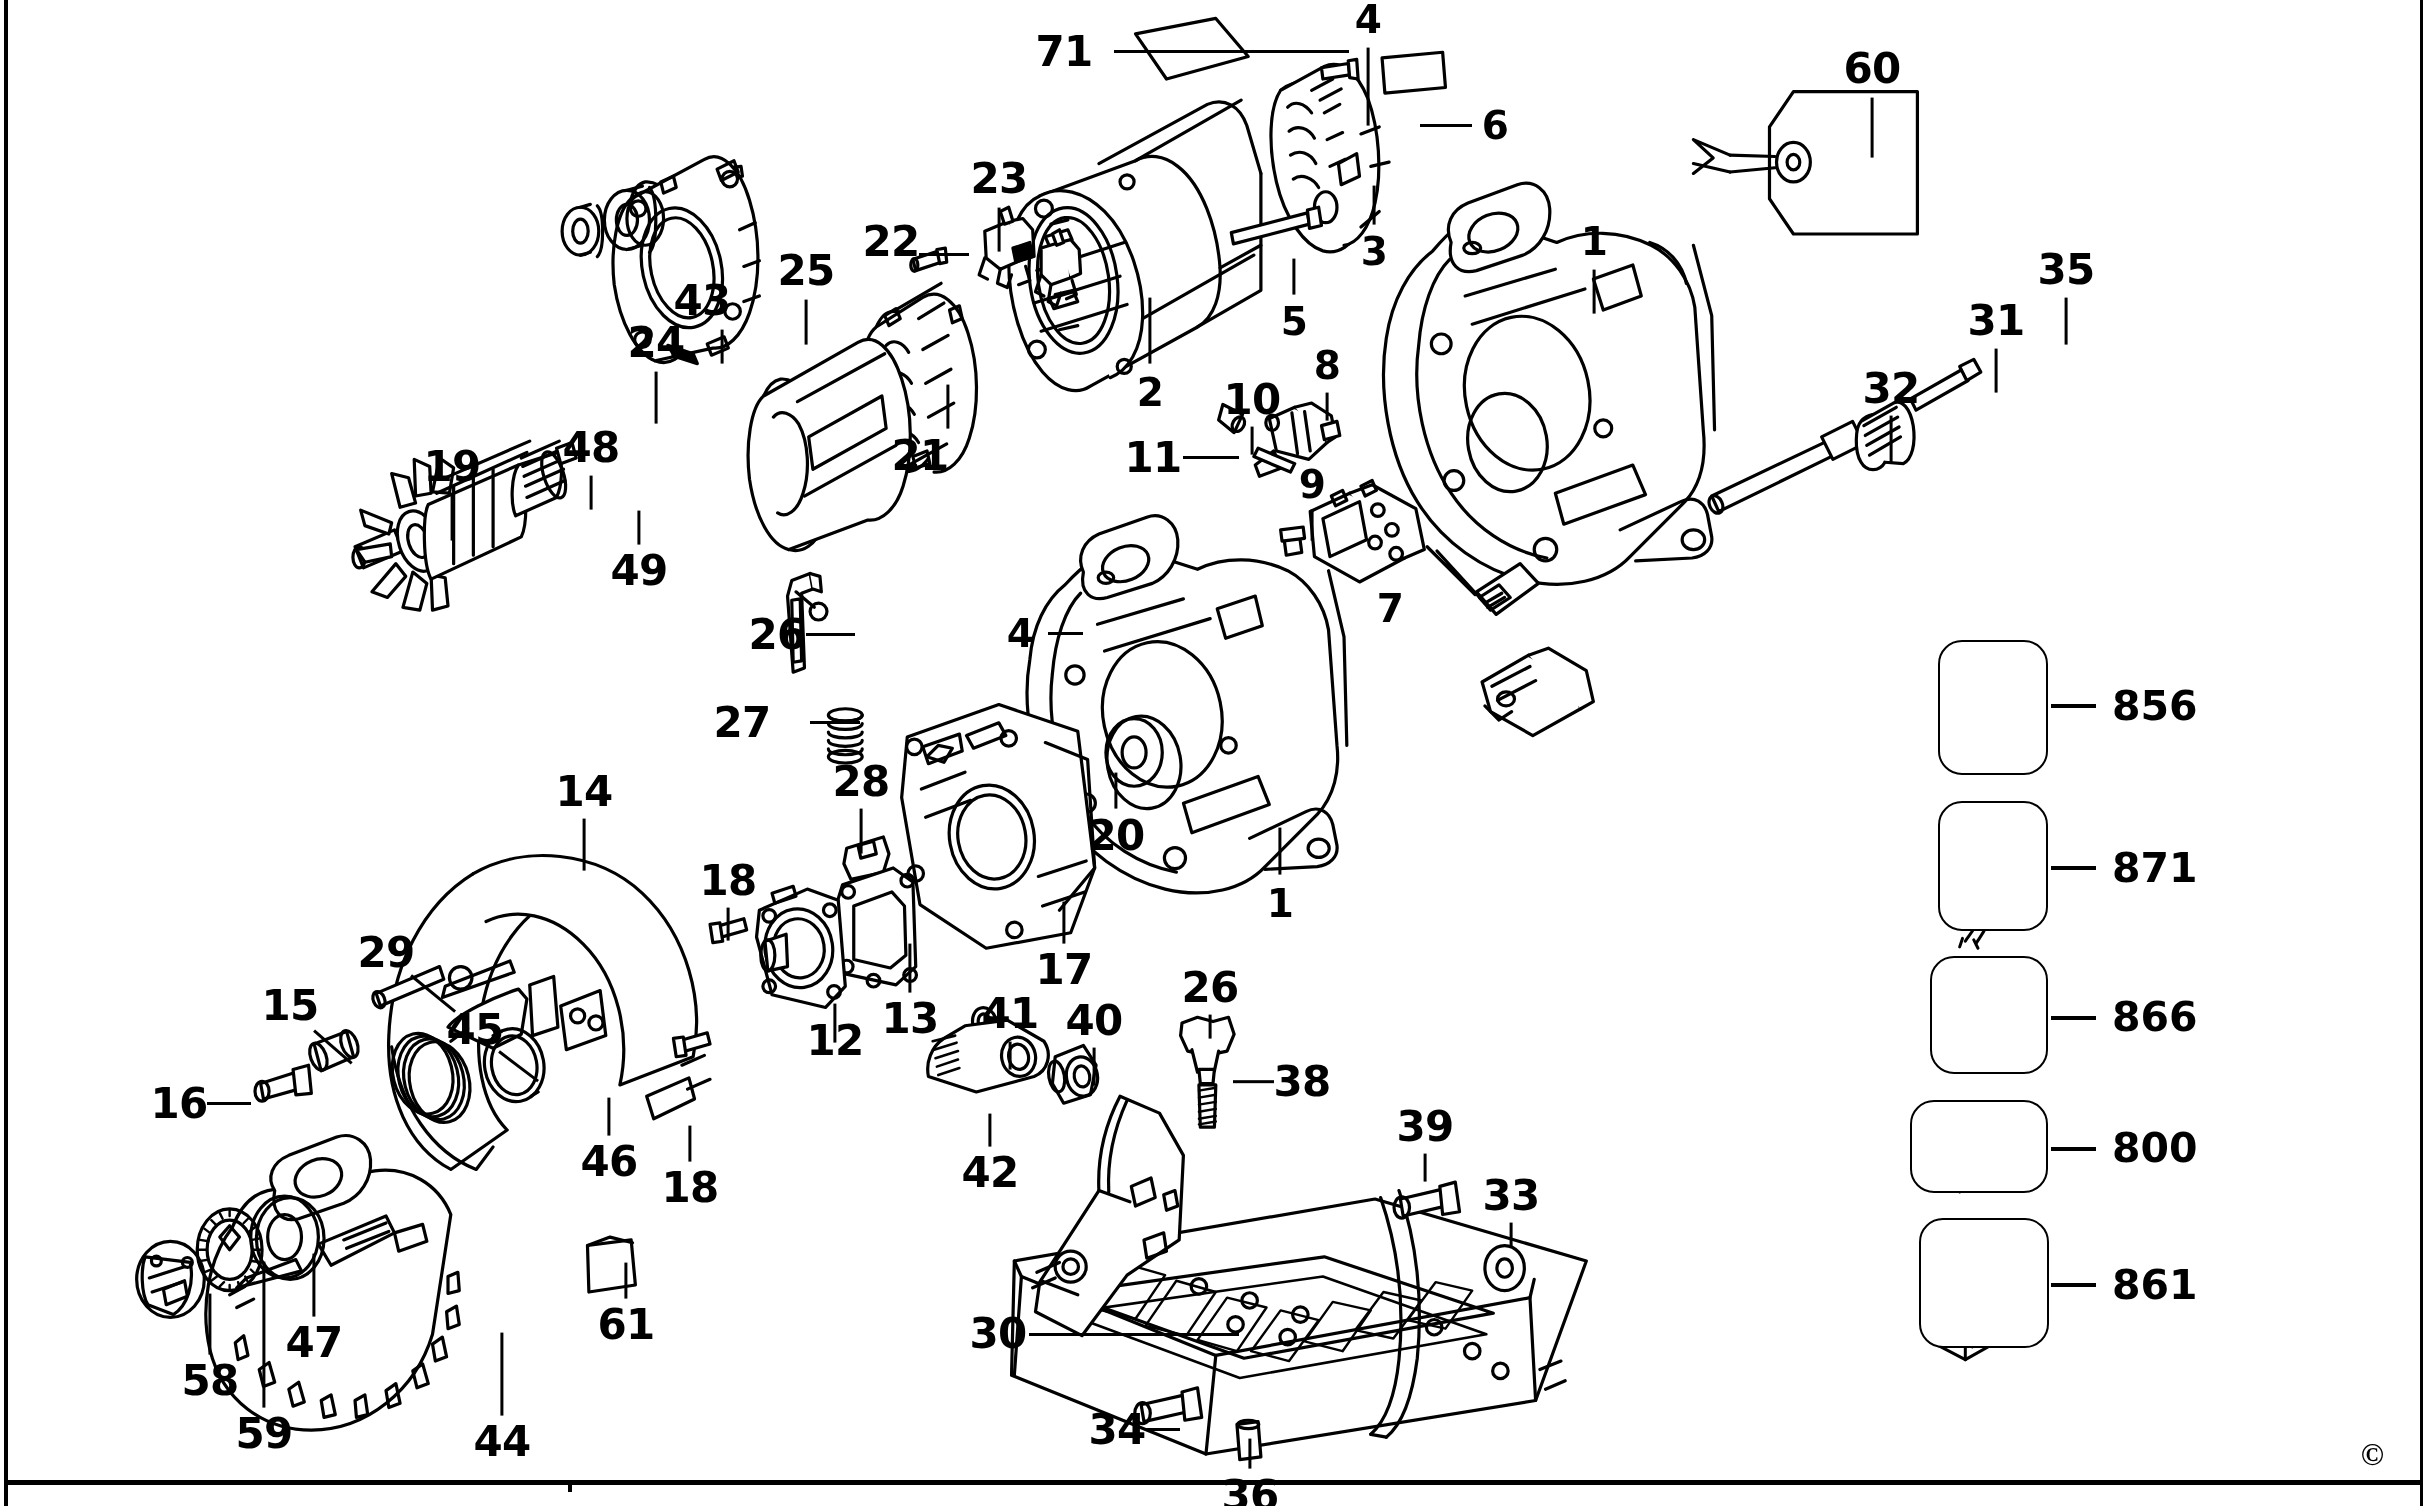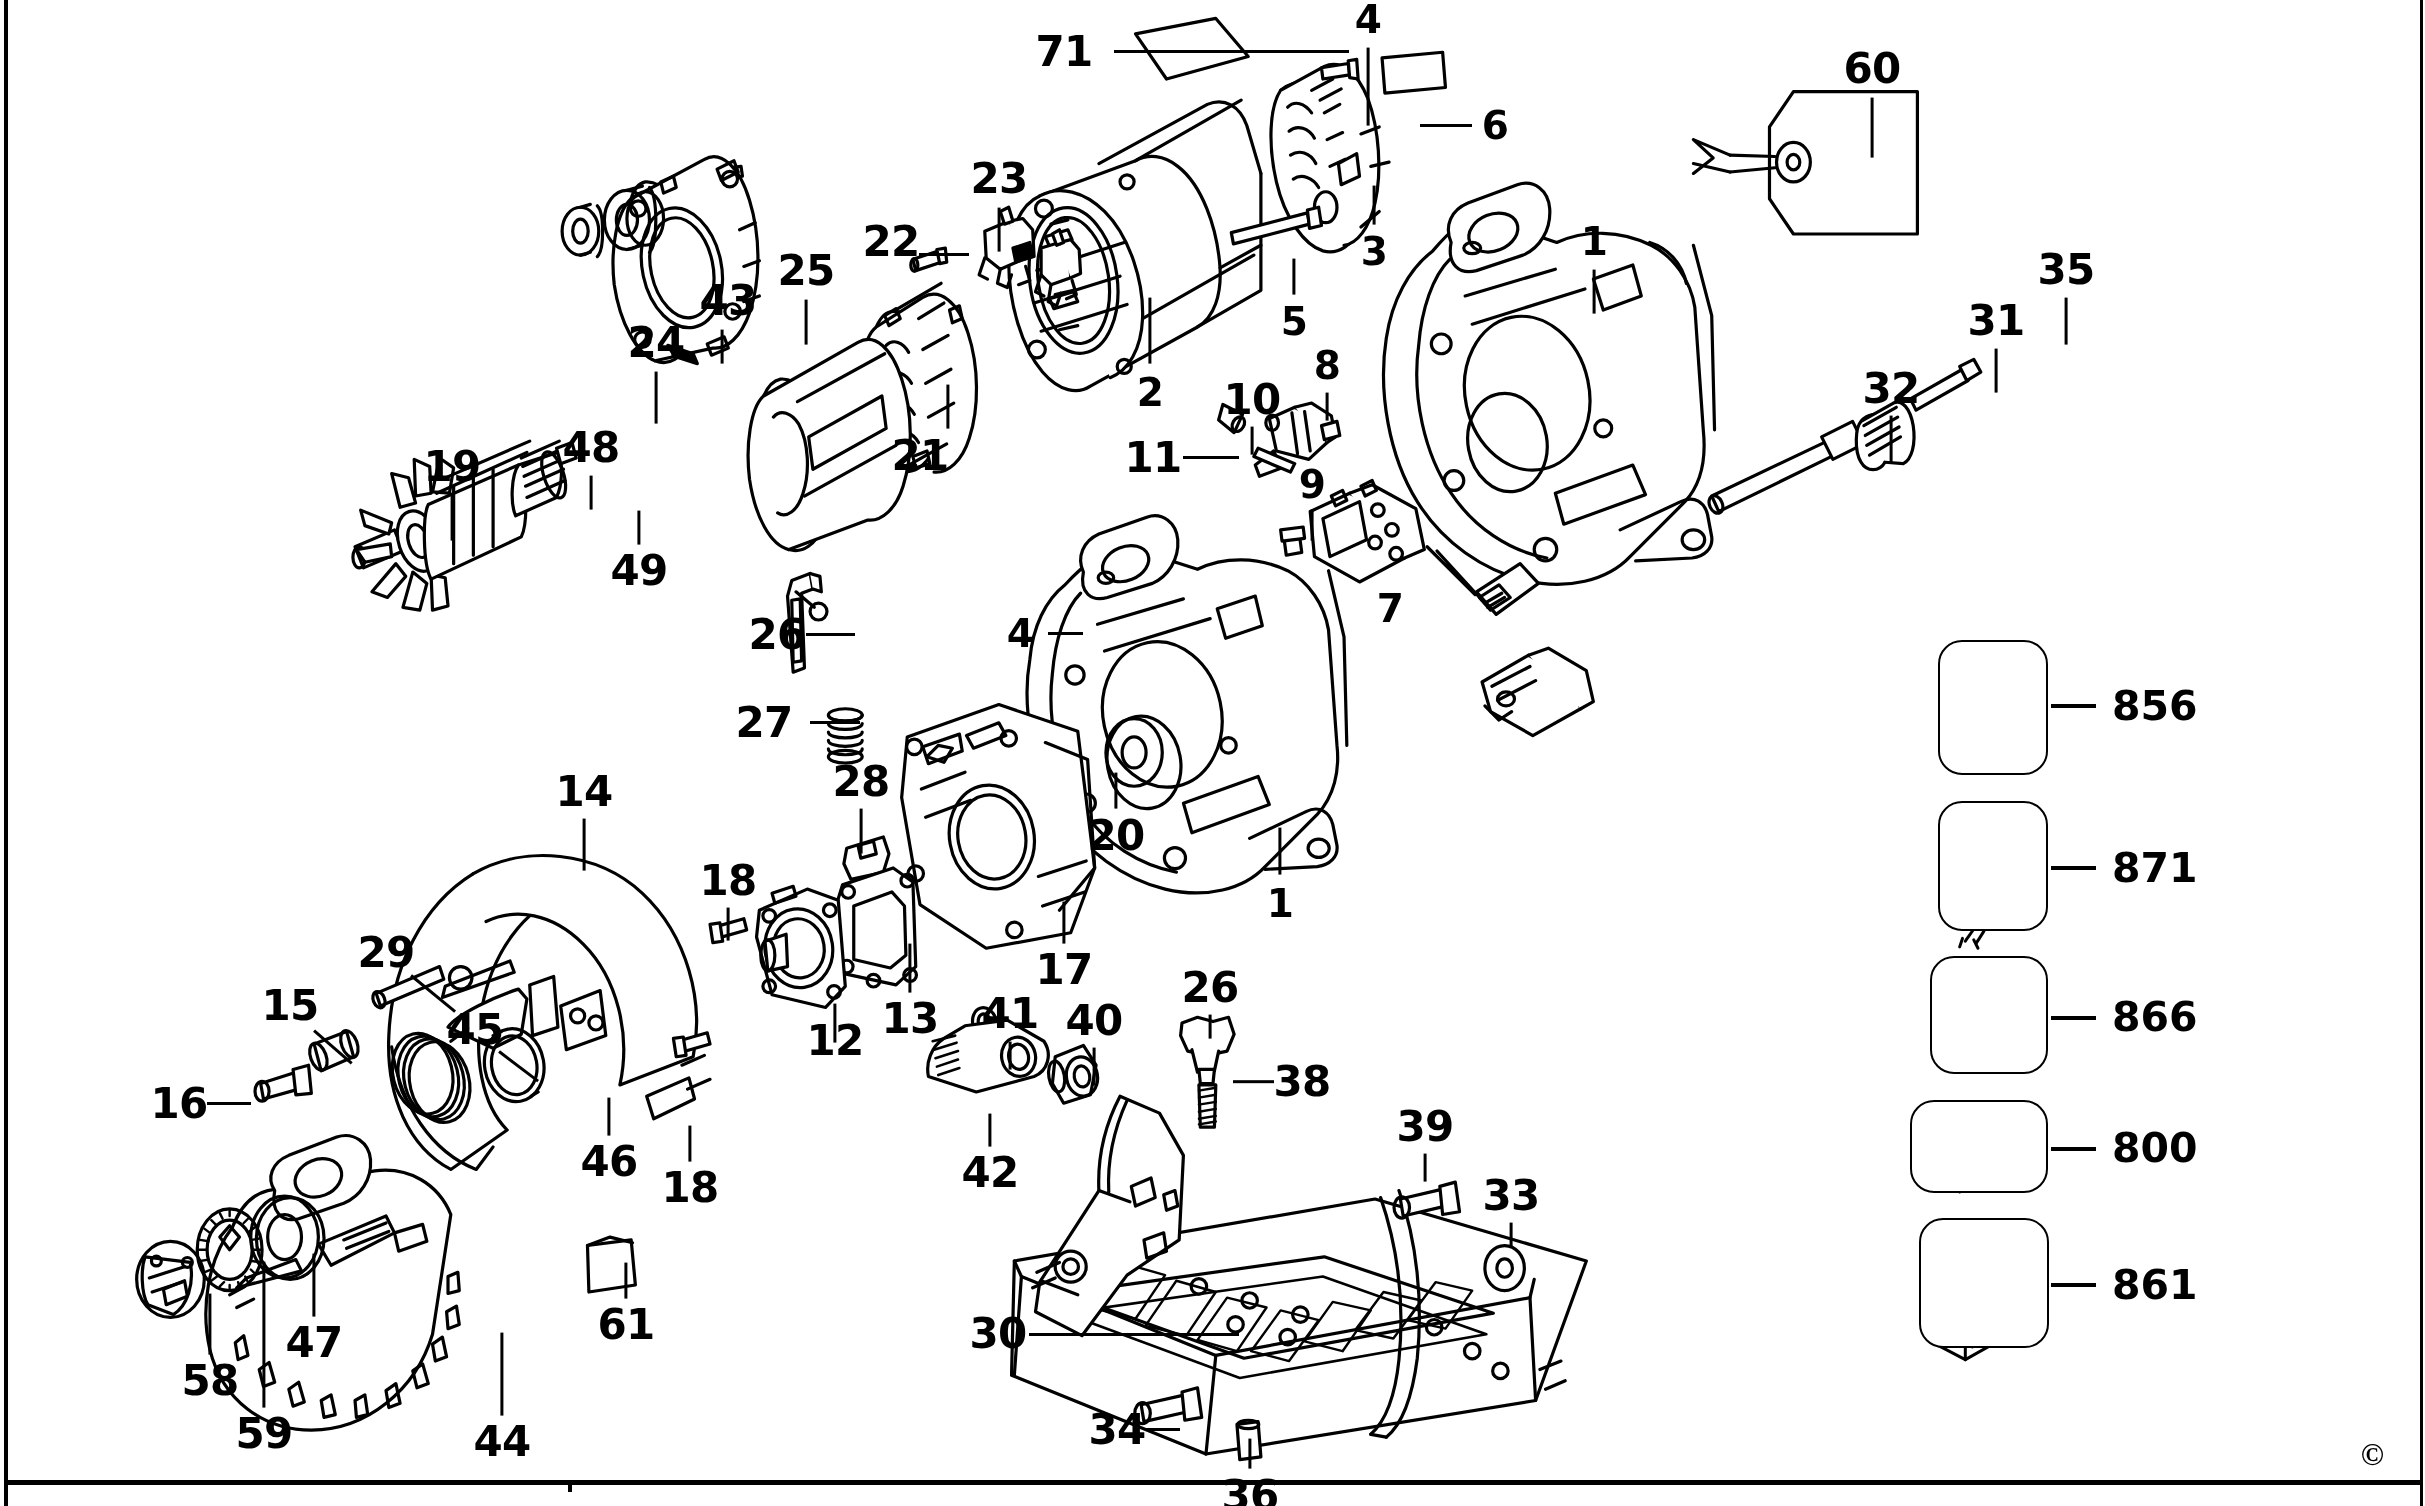--- a/index.html
+++ b/index.html
@@ -720,21 +720,21 @@
       <div class="callout big" style="left: 999px; top: 179px;">23</div>
       <div class="leader" style="left: 919px; top: 253px; width: 50px; height: 3.2px; transform-origin: 0px 50%; transform: rotate(0deg);"></div>
       <div class="callout big" style="left: 891px; top: 242px; text-align: right;">22</div>
       <div class="leader" style="left: 1294px; top: 293px; width: 36px; height: 3.2px; transform-origin: 0px 50%; transform: rotate(-90deg);"></div>
       <div class="callout" style="left: 1294px; top: 321px;">5</div>
       <div class="leader" style="left: 1150px; top: 362px; width: 66px; height: 3.2px; transform-origin: 0px 50%; transform: rotate(-90deg);"></div>
       <div class="callout" style="left: 1150px; top: 392px;">2</div>
       <div class="leader" style="left: 806px; top: 298px; width: 45px; height: 3.2px; transform-origin: 0px 50%; transform: rotate(90deg);"></div>
       <div class="callout big" style="left: 806px; top: 271px;">25</div>
       <div class="leader" style="left: 722px; top: 328px; width: 34px; height: 3.2px; transform-origin: 0px 50%; transform: rotate(90deg);"></div>
-      <div class="callout big" style="left: 728px; top: 301px;">43</div>
+      <div class="callout big" style="left: 702px; top: 301px;">43</div>
       <div class="leader" style="left: 656px; top: 370px; width: 52px; height: 3.2px; transform-origin: 0px 50%; transform: rotate(90deg);"></div>
       <div class="callout big" style="left: 656px; top: 343px;">24</div>
       <div class="leader" style="left: 948px; top: 427px; width: 44px; height: 3.2px; transform-origin: 0px 50%; transform: rotate(-90deg);"></div>
       <div class="callout big" style="left: 920px; top: 456px;">21</div>
       <div class="leader" style="left: 1252px; top: 425px; width: 28px; height: 3.2px; transform-origin: 0px 50%; transform: rotate(90deg);"></div>
       <div class="callout big" style="left: 1252px; top: 400px;">10</div>
       <div class="leader" style="left: 1327px; top: 391px; width: 28px; height: 3.2px; transform-origin: 0px 50%; transform: rotate(90deg);"></div>
       <div class="callout" style="left: 1327px; top: 365px;">8</div>
       <div class="leader" style="left: 1183px; top: 456px; width: 56px; height: 3.2px; transform-origin: 0px 50%; transform: rotate(0deg);"></div>
       <div class="callout big" style="left: 1153px; top: 458px;">11</div>
@@ -755,21 +755,21 @@
       <div class="leader" style="left: 452px; top: 492px; width: 47px; height: 3.2px; transform-origin: 0px 50%; transform: rotate(90deg);"></div>
       <div class="callout big" style="left: 452px; top: 467px;">19</div>
       <div class="leader" style="left: 639px; top: 543px; width: 34px; height: 3.2px; transform-origin: 0px 50%; transform: rotate(-90deg);"></div>
       <div class="callout big" style="left: 639px; top: 571px; text-align: right;">49</div>
       <div class="callout" style="left: 1390px; top: 608px;">7</div>
       <div class="leader" style="left: 806px; top: 633px; width: 49px; height: 3.2px; transform-origin: 0px 50%; transform: rotate(0deg);"></div>
       <div class="callout big" style="left: 777px; top: 635px;">26</div>
       <div class="leader" style="left: 1048px; top: 632px; width: 35px; height: 3.2px; transform-origin: 0px 50%; transform: rotate(0deg);"></div>
       <div class="callout" style="left: 1020px; top: 633px;">4</div>
       <div class="leader" style="left: 810px; top: 721px; width: 50px; height: 3.2px; transform-origin: 0px 50%; transform: rotate(0deg);"></div>
-      <div class="callout big" style="left: 764px; top: 723px;">27</div>
+      <div class="callout big" style="left: 742px; top: 723px;">27</div>
       <div class="leader" style="left: 1116px; top: 807px; width: 36px; height: 3.2px; transform-origin: 0px 50%; transform: rotate(-90deg);"></div>
       <div class="callout big" style="left: 1116px; top: 836px;">20</div>
       <div class="leader" style="left: 1280px; top: 873px; width: 47px; height: 3.2px; transform-origin: 0px 50%; transform: rotate(-90deg);"></div>
       <div class="callout" style="left: 1280px; top: 903px;">1</div>
       <div class="leader" style="left: 584px; top: 817px; width: 52px; height: 3.2px; transform-origin: 0px 50%; transform: rotate(90deg);"></div>
       <div class="callout big" style="left: 584px; top: 792px;">14</div>
       <div class="leader" style="left: 861px; top: 807px; width: 45px; height: 3.2px; transform-origin: 0px 50%; transform: rotate(90deg);"></div>
       <div class="callout big" style="left: 861px; top: 782px;">28</div>
       <div class="leader" style="left: 728px; top: 906px; width: 33px; height: 3.2px; transform-origin: 0px 50%; transform: rotate(90deg);"></div>
       <div class="callout big" style="left: 728px; top: 881px;">18</div>

